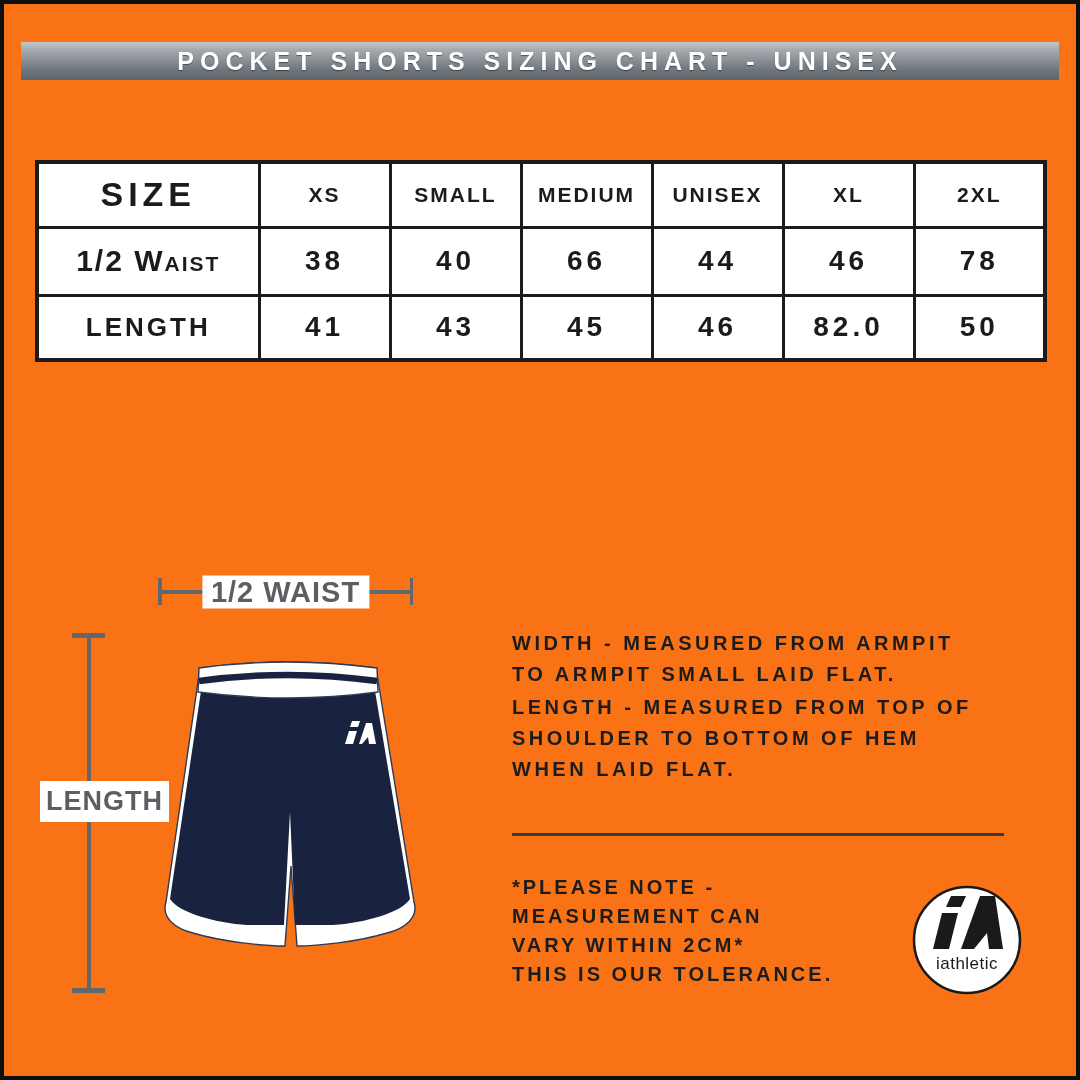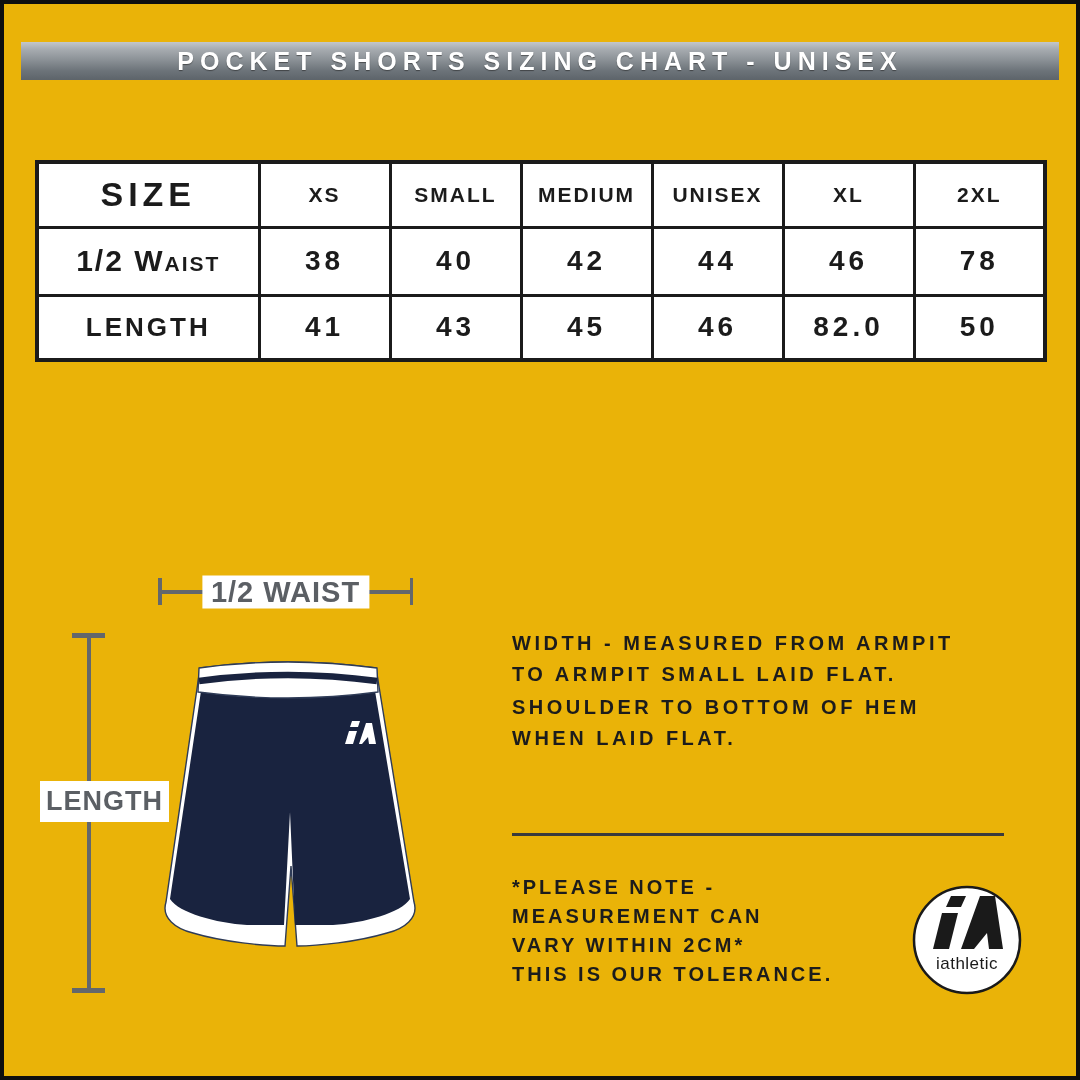--- a/index.html
+++ b/index.html
@@ -1,18 +1,18 @@
 <!DOCTYPE html>
 <html><head>
 <meta charset="utf-8">
 <style>
   html,body{margin:0;padding:0;background:#ffffff;}
   .page{
     position:relative;width:1080px;height:1080px;box-sizing:border-box;
-    background:#eab308;border:4px solid #0f0f0f;overflow:hidden;
+    background:#f97316;border:4px solid #0f0f0f;overflow:hidden;
     font-family:"Liberation Sans", sans-serif;
   }
   
   .banner{
     position:absolute;left:17px;top:38px;width:1038px;height:38px;
     background:linear-gradient(180deg,#c3c7ca 0%,#a8adb1 18%,#8d9398 45%,#6d747a 75%,#5d646a 100%);
     display:flex;align-items:center;justify-content:center;
   }
   .banner-title{
     color:#ffffff;font-weight:bold;font-size:25px;letter-spacing:6px;
@@ -89,21 +89,21 @@
         <th class="col-h">SMALL</th>
         <th class="col-h">MEDIUM</th>
         <th class="col-h">UNISEX</th>
         <th class="col-h">XL</th>
         <th class="col-h">2XL</th>
       </tr>
       <tr class="r-waist">
         <td class="row-label">1/2 Waist</td>
         <td class="val">38</td>
         <td class="val">40</td>
-        <td class="val">42</td>
+        <td class="val">66</td>
         <td class="val">44</td>
         <td class="val">46</td>
         <td class="val">78</td>
       </tr>
       <tr class="r-len">
         <td class="row-label">LENGTH</td>
         <td class="val">41</td>
         <td class="val">43</td>
         <td class="val">45</td>
         <td class="val">46</td>
@@ -139,20 +139,21 @@
       <path d="M 349,731 L 357,731 L 353,744 L 345,744 Z"></path>
       <path d="M 359,744 L 366,723 L 372,723 L 376,744 L 369,744 L 368,737 L 362,744 Z"></path>
     </g>
   </svg>
 
   <div class="note note-width">
     <div>WIDTH - MEASURED FROM ARMPIT</div>
     <div>TO ARMPIT SMALL LAID FLAT.</div>
   </div>
   <div class="note note-length">
+    <div>LENGTH - MEASURED FROM TOP OF</div>
     <div>SHOULDER TO BOTTOM OF HEM</div>
     <div>WHEN LAID FLAT.</div>
   </div>
 
   <div class="divider"></div>
 
   <div class="note note-tolerance">
     <div>*PLEASE NOTE -</div>
     <div>MEASUREMENT CAN</div>
     <div>VARY WITHIN 2CM*</div>

